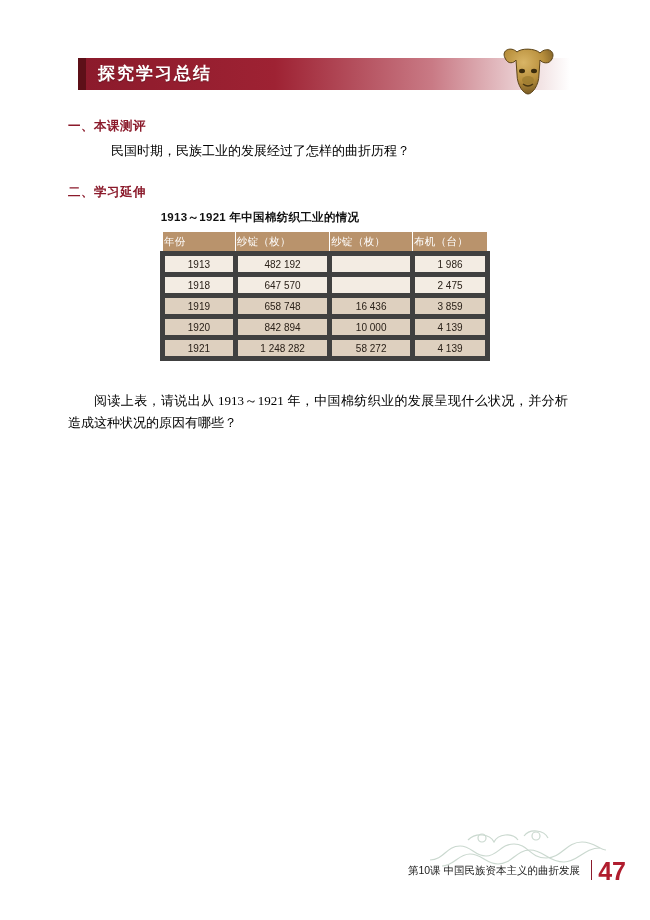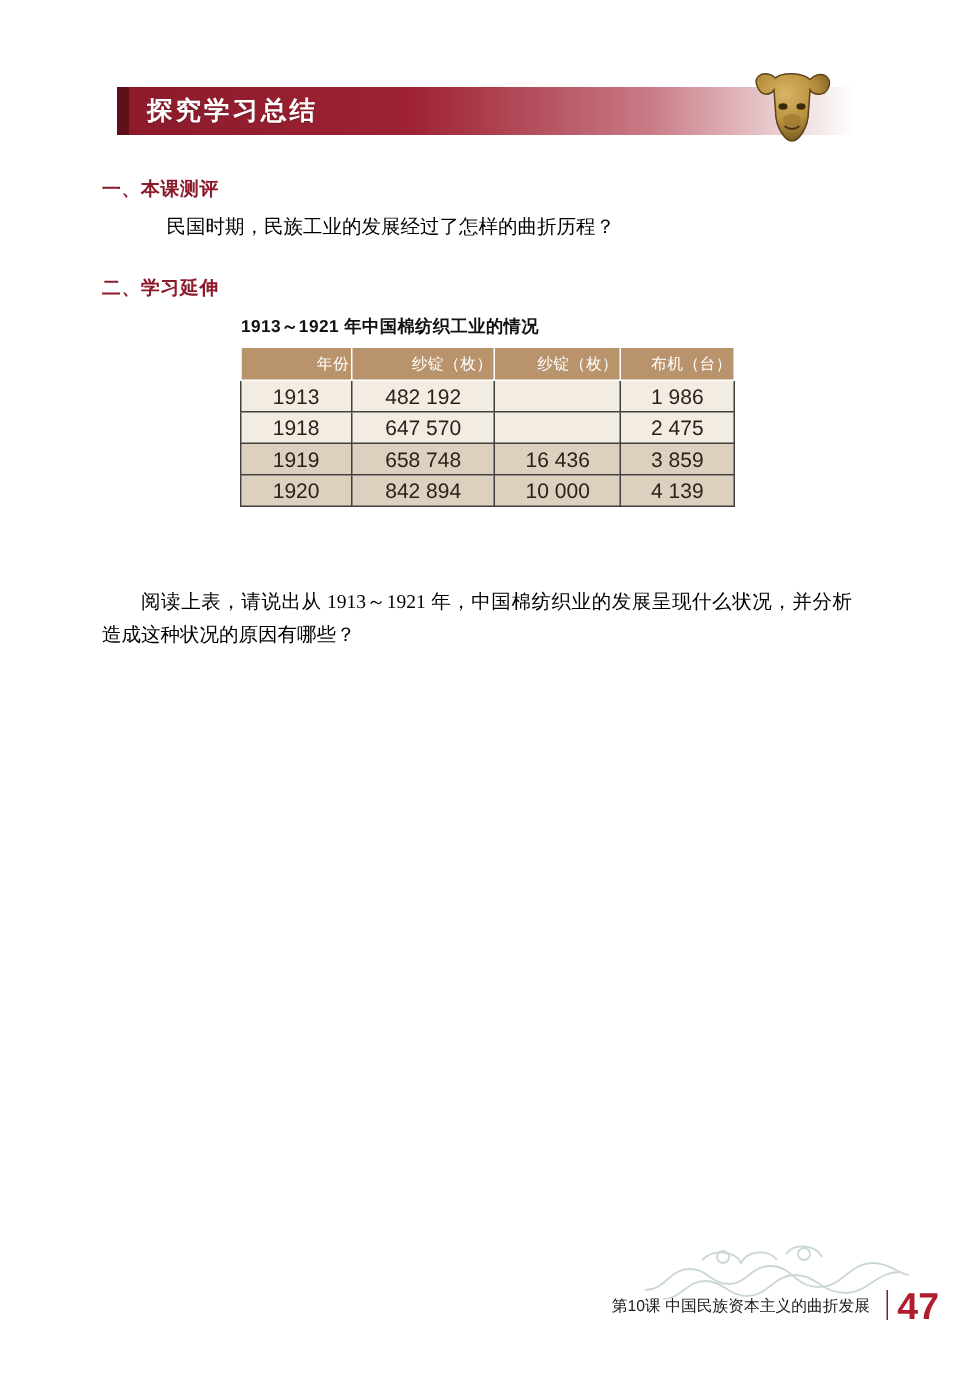--- a/index.html
+++ b/index.html
@@ -96,30 +96,30 @@
     border-collapse: collapse;
     font-size: 10.5px;
     font-family: "Liberation Sans", "DejaVu Sans", sans-serif;
   }
   table.data th {
     background: #b9936c;
     color: #ffffff;
     font-weight: normal;
     height: 22px;
     border: 1px solid #ffffff;
-    text-align: right;
+    text-align: left;
     font-size: 10.5px;
     letter-spacing: 0.3px;
   }
   table.data td {
     height: 21px;
-    border: 1px solid #404040;
+    border: 5px solid #404040;
     text-align: center;
     color: #2a2119;
-    font-size: 14px;
+    font-size: 10px;
   }
   table.data tbody tr.odd td { background: #f3ece3; }
   table.data tbody tr.even td { background: #ded0bf; }
   table.data col.c0 { width: 74px; }
   table.data col.c1 { width: 96px; }
   table.data col.c2 { width: 84px; }
   table.data col.c3 { width: 76px; }
 
   #q2 { left: 68px; top: 390px; width: 500px; text-indent: 26px; }
 
@@ -220,20 +220,26 @@
         <td>658 748</td>
         <td>16 436</td>
         <td>3 859</td>
       </tr>
       <tr class="even">
         <td>1920</td>
         <td>842 894</td>
         <td>10 000</td>
         <td>4 139</td>
       </tr>
+      <tr class="even">
+        <td>1921</td>
+        <td>1 248 282</td>
+        <td>58 272</td>
+        <td>4 139</td>
+      </tr>
     </tbody>
   </table>
 
   <div class="bodytext" id="q2">阅读上表，请说出从 1913～1921 年，中国棉纺织业的发展呈现什么状况，并分析造成这种状况的原因有哪些？</div>
 
   <div class="footer-cloud">
     <svg width="190" height="56" viewBox="0 0 190 56" xmlns="http://www.w3.org/2000/svg">
       <g fill="none" stroke="#9fb9a8" stroke-width="1.2">
         <path d="M10 44 C24 44 26 30 40 30 C52 30 54 40 66 40 C78 40 80 28 94 28 C108 28 110 42 126 42 C142 42 146 26 162 26 C174 26 180 34 186 34"></path>
         <path d="M22 50 C34 50 38 38 50 38 C62 38 66 48 78 48 C92 48 96 34 110 34 C124 34 128 46 144 46 C158 46 164 32 180 32"></path>

